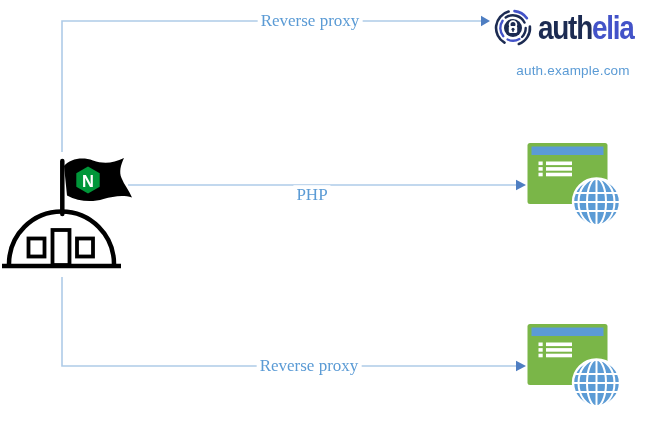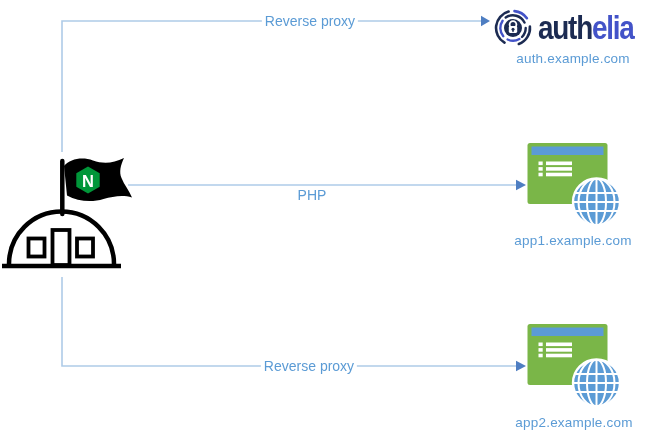--- a/index.html
+++ b/index.html
@@ -14,24 +14,25 @@
   .canvas svg { position:absolute; left:0; top:0; }
 
   .conn   { fill:none; stroke:#AECBE8; stroke-width:1.6; }
   .arrow  { fill:#4E7EC2; stroke:none; }
 
   .linelabel {
     position:absolute;
     transform: translate(-50%,-50%);
     background:#ffffff;
     padding:0 3px;
-    font-size:14px;
+    font-size:17px;
     color:#5B9BD5;
     white-space:nowrap;
     line-height:1.15;
+    font-family:Liberation Serif, serif;
   }
   .domain {
     position:absolute;
     transform: translate(-50%,-50%);
     font-size:13.5px;
     color:#5B9BD5;
     white-space:nowrap;
     letter-spacing:0.2px;
   }
   .wordmark {
@@ -139,17 +140,15 @@
   </svg>
 
   <div class="linelabel" style="left:310px; top:20.5px;">Reverse proxy</div>
   <div class="linelabel" style="left:312px; top:195px;">PHP</div>
   <div class="linelabel" style="left:309px; top:365.5px;">Reverse proxy</div>
 
   <div class="wordmark">
     <span class="dark">auth</span><span class="light">elia</span>
   </div>
 
-  <div class="domain" style="left:573px; top:58px;">auth.example.com</div>
-  <div class="domain" style="left:573px; top:240px;">app1.example.com</div>
-  <div class="domain" style="left:574px; top:422px;">app2.example.com</div>
+  <div class="domain" style="left:573px; top:70px;">auth.example.com</div>
 
 </div>
 
 </body></html>

